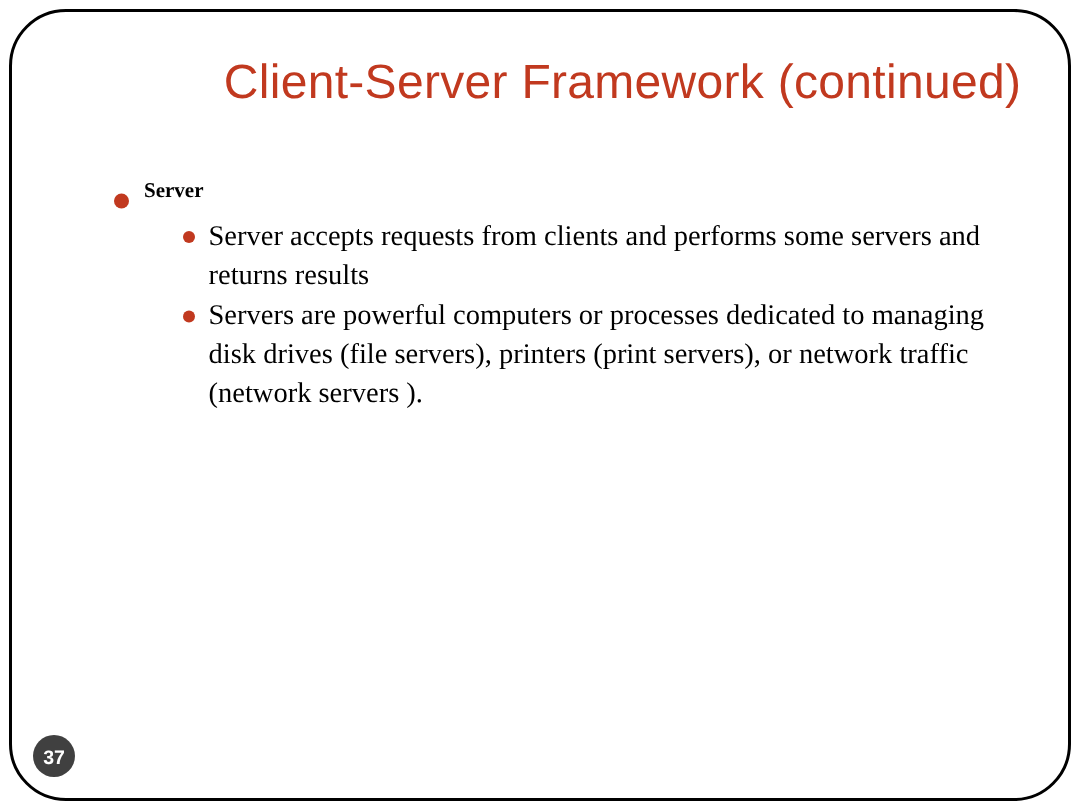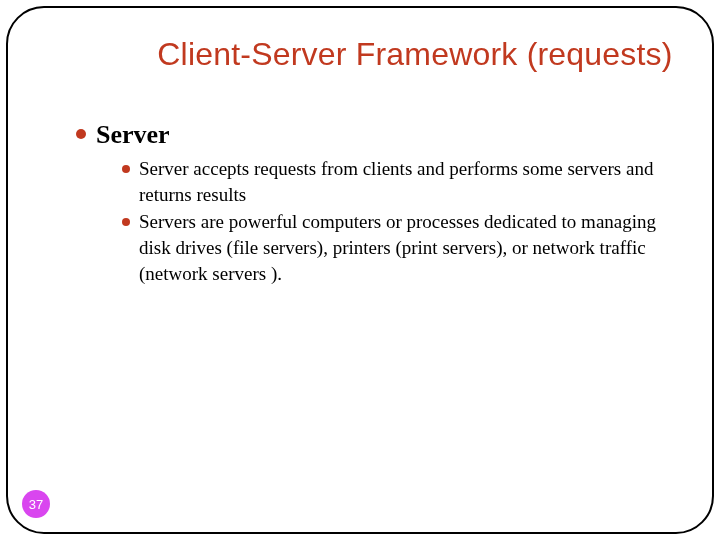--- a/index.html
+++ b/index.html
@@ -44,21 +44,21 @@
     }
     .lvl1 .dot {
       width: 10px; height: 10px; border-radius: 50%;
       background: #c1391f;
       margin-top: 9px;
       margin-right: 10px;
       flex: 0 0 auto;
     }
     .lvl1 .label {
       font-family: Georgia, 'Times New Roman', serif;
-      font-size: 26px;
+      font-size: 14px;
       font-weight: 700;
     }
     .lvl2-wrap {
       margin-left: 46px;
       margin-top: 2px;
     }
     .lvl2 {
       display: flex;
       align-items: flex-start;
       margin-bottom: 2px;
@@ -76,36 +76,37 @@
       line-height: 1.35;
       color: #000;
       max-width: 560px;
     }
     .pagenum {
       position: absolute;
       left: 22px;
       bottom: 22px;
       width: 28px; height: 28px;
       border-radius: 50%;
-      background: #d946ef;
+      background: #404040;
       color: #fff;
       font-family: Arial, Helvetica, sans-serif;
       font-size: 13px;
       display: flex;
       align-items: center;
       justify-content: center;
+      font-weight: bold;
     }
   </style>
 </head>
 <body>
 
 <div class="slide">
   <div class="frame"></div>
 
-  <div class="title">Client-Server Framework (requests)</div>
+  <div class="title">Client-Server Framework (continued)</div>
 
   <div class="content">
     <div class="lvl1">
       <div class="dot"></div>
       <div class="label">Server</div>
     </div>
     <div class="lvl2-wrap">
       <div class="lvl2">
         <div class="dot"></div>
         <div class="text">Server accepts requests from clients and performs some servers and returns results</div>

